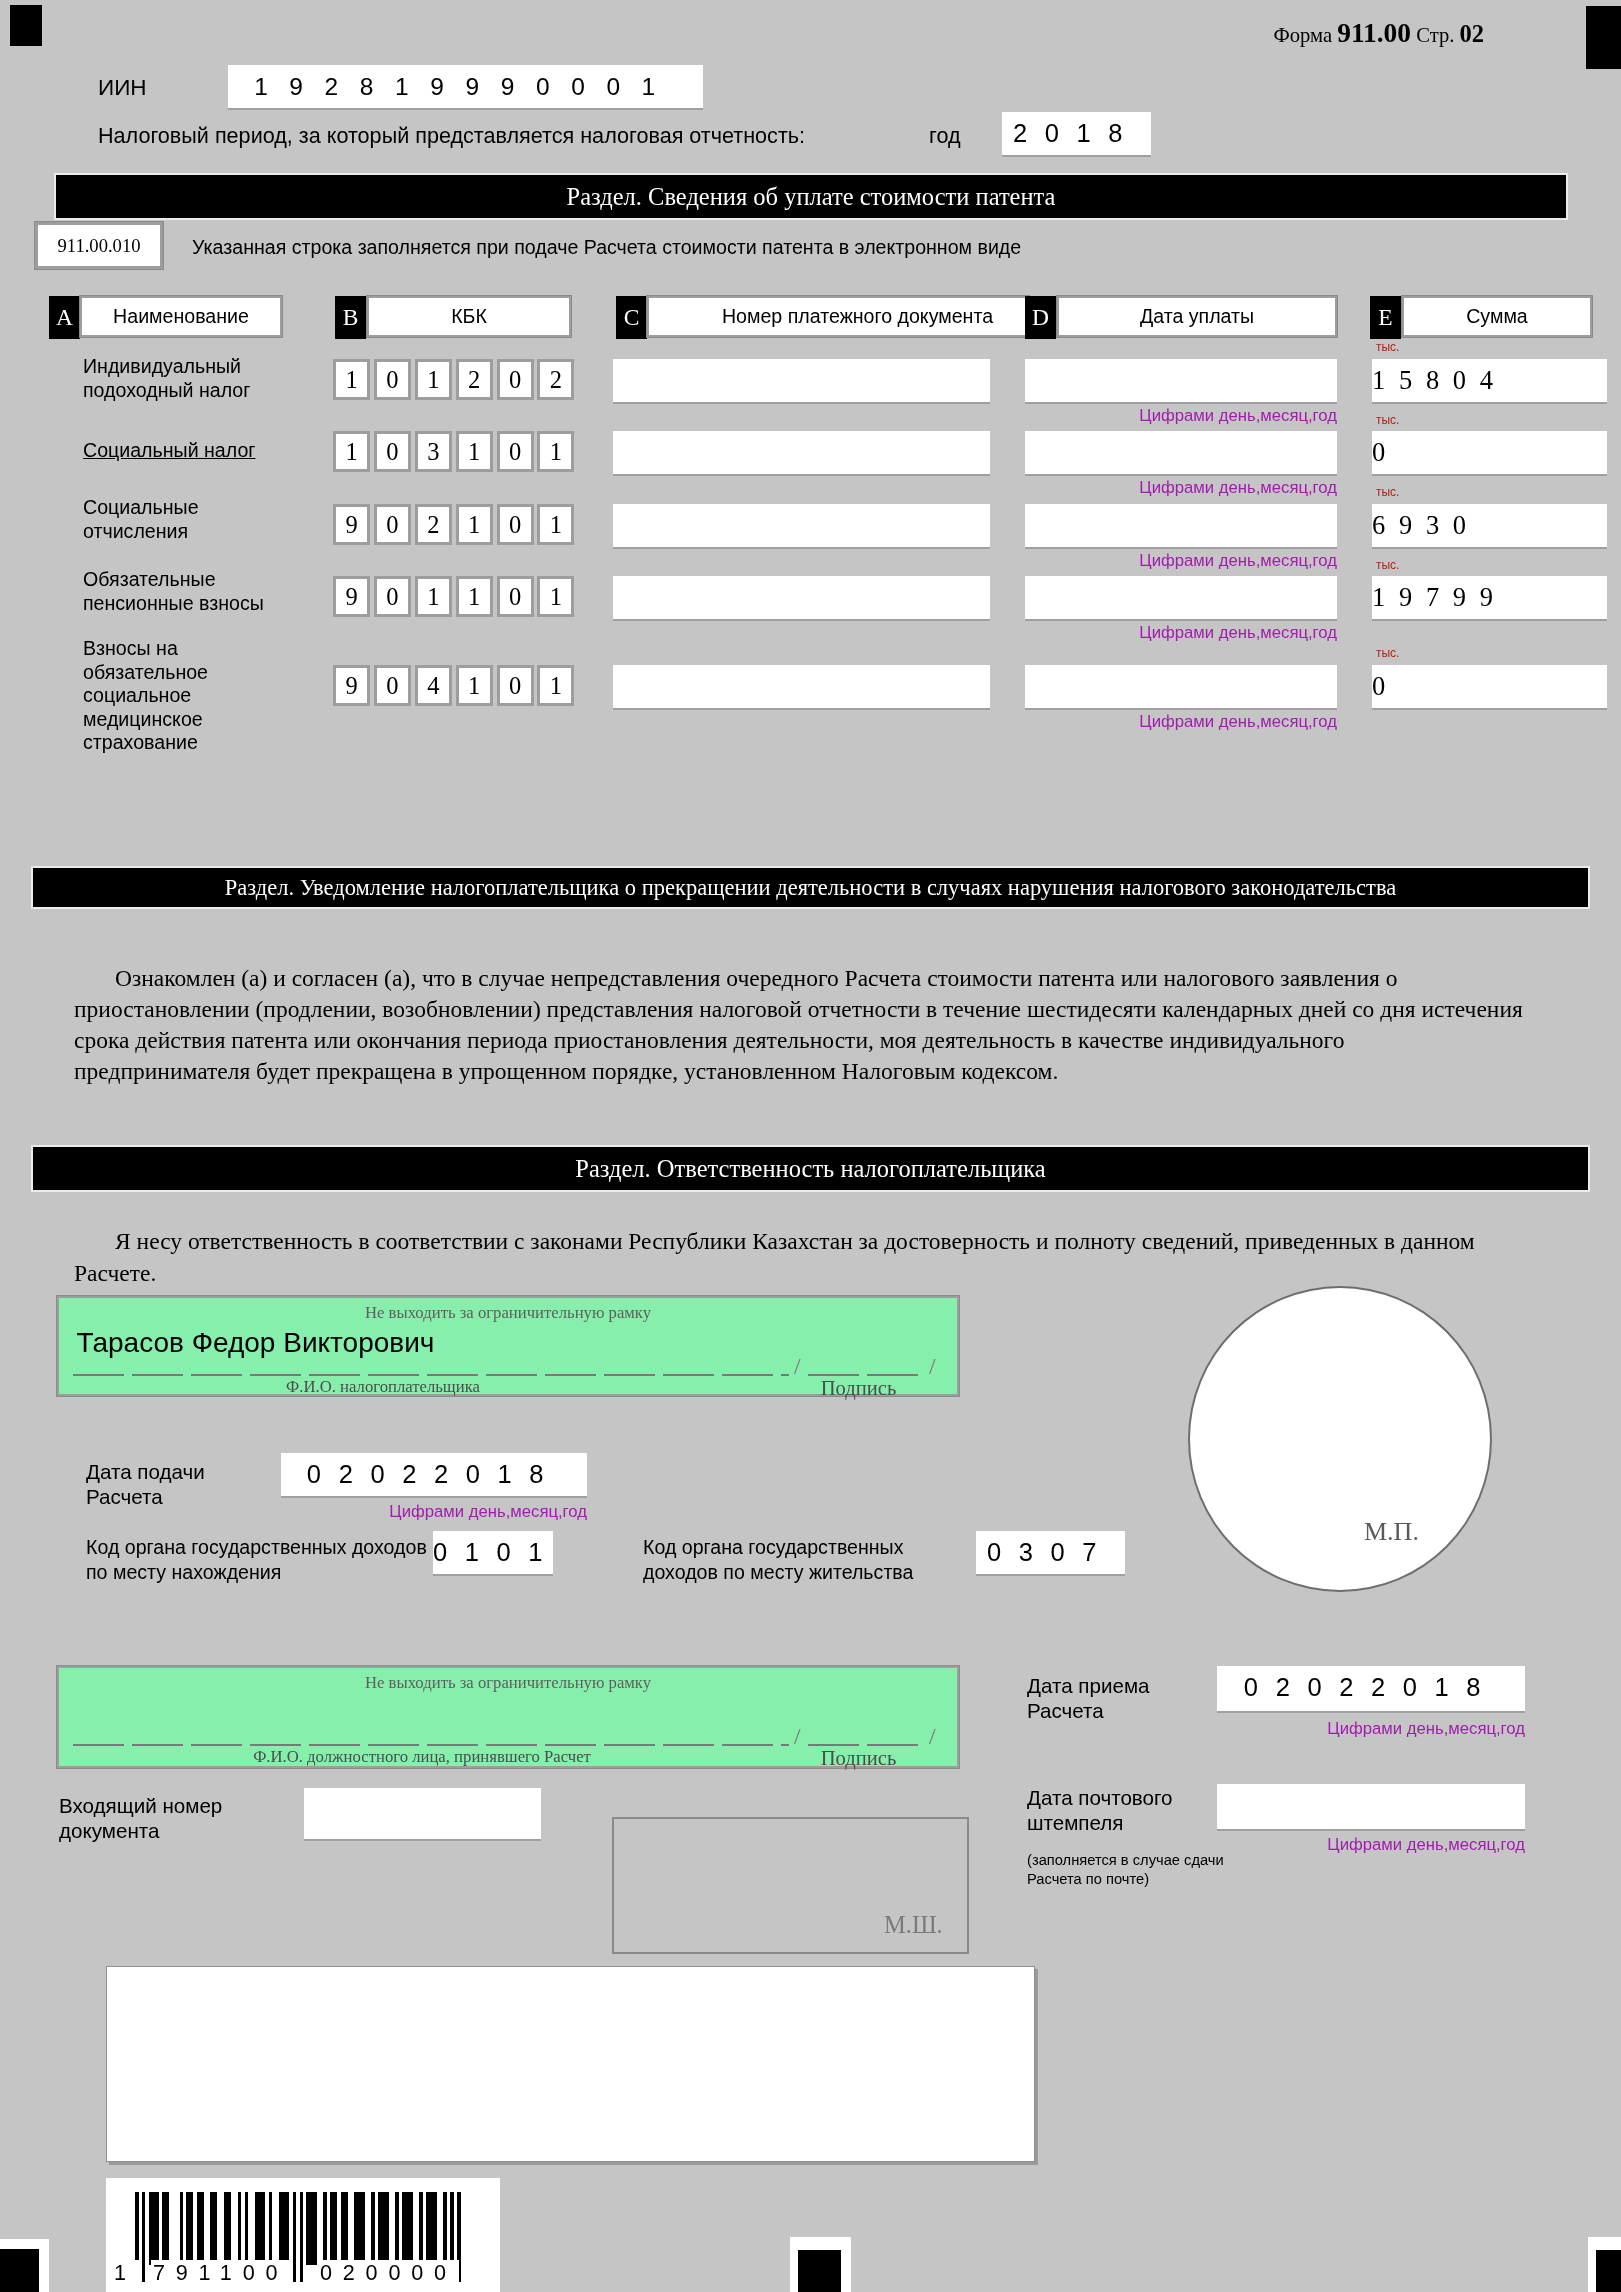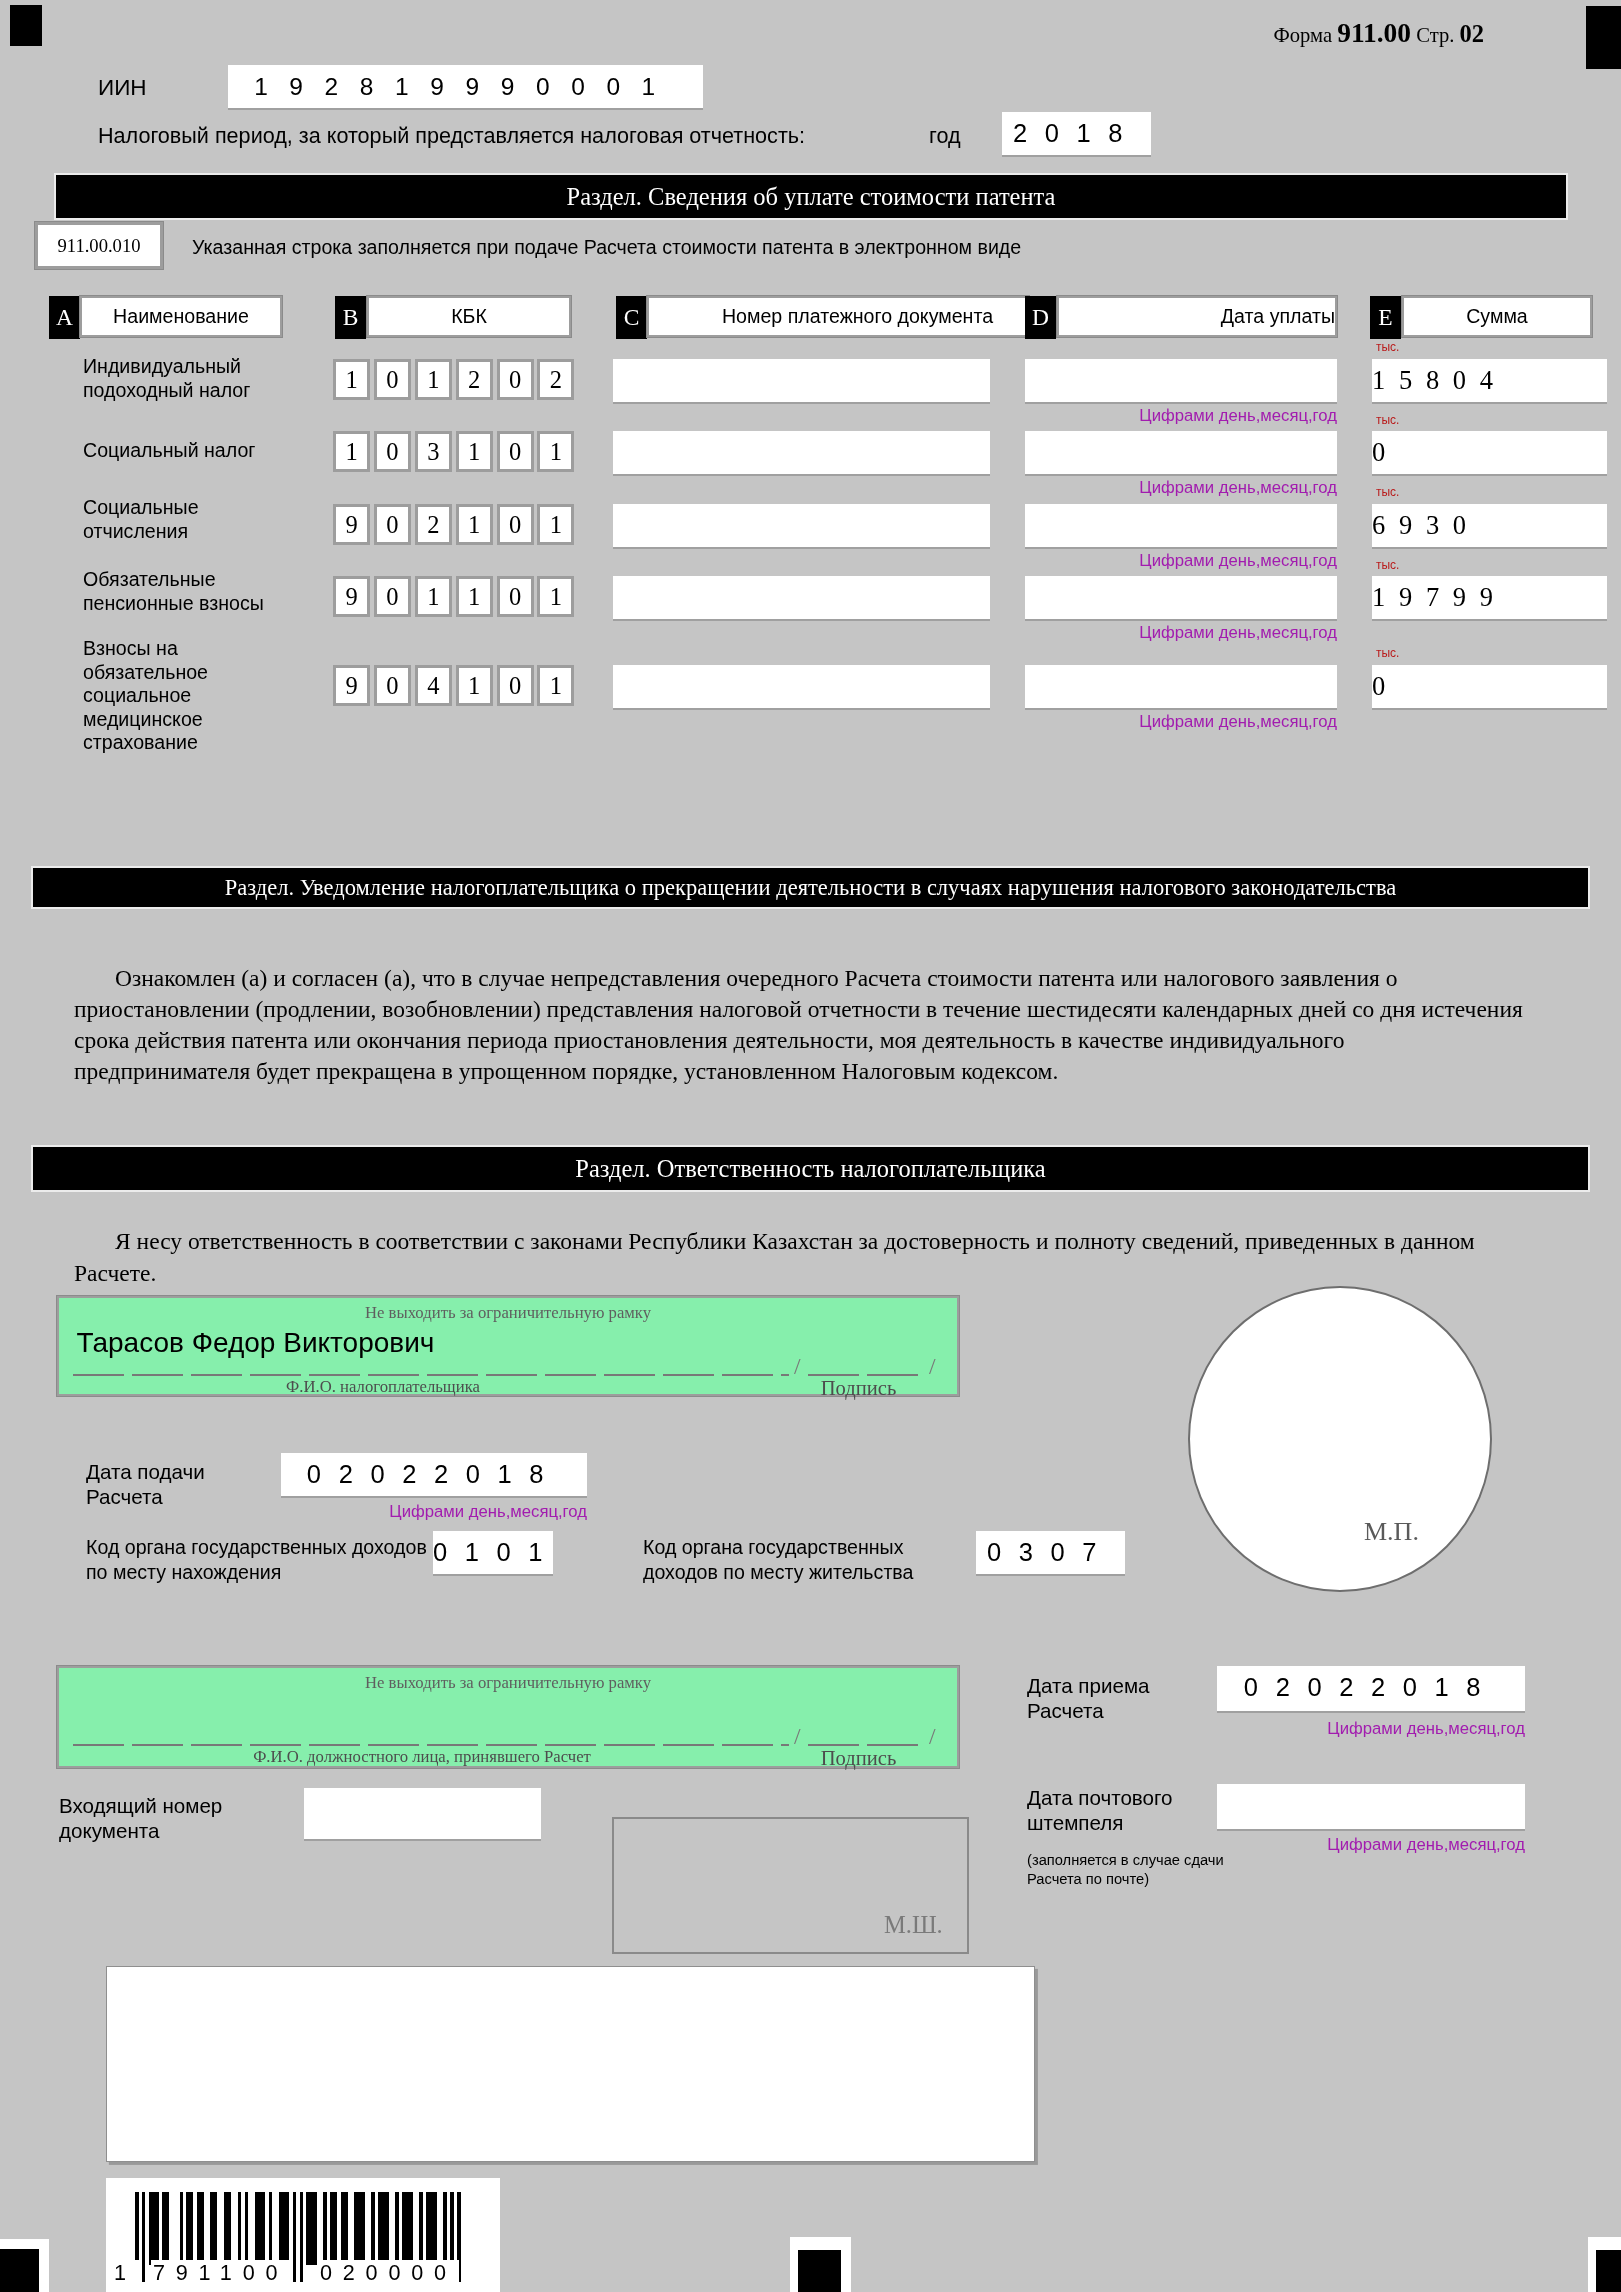--- a/index.html
+++ b/index.html
@@ -71,41 +71,41 @@
   <div class="abs serif" style="left:35px;top:222px;width:122px;height:41px;background:#fff;border:3.9px solid #9d9d9d;box-shadow:0 0 0 1px #8b8b8b;text-align:center;font-size:18.6px;line-height:41px;">911.00.010</div>
   <div class="abs label" style="left:192px;top:235px;font-size:19.6px;">Указанная строка заполняется при подаче Расчета стоимости патента в электронном виде</div>
 
   <div class="abs hdr-letter" style="left:49px;top:296px;width:31px;height:43px;">A</div>
   <div class="abs hdr-box" style="left:80px;top:296px;width:198px;height:37px;">Наименование</div>
   <div class="abs hdr-letter" style="left:335px;top:296px;width:31px;height:43px;">B</div>
   <div class="abs hdr-box" style="left:367px;top:296px;width:200px;height:37px;">КБК</div>
   <div class="abs hdr-letter" style="left:616px;top:296px;width:31px;height:43px;">C</div>
   <div class="abs hdr-box" style="left:647px;top:296px;width:339px;height:37px;padding-left:39px;">Номер платежного документа</div>
   <div class="abs hdr-letter" style="left:1025px;top:296px;width:31px;height:43px;">D</div>
-  <div class="abs hdr-box" style="left:1057px;top:296px;width:276px;height:37px;text-align:right;">Дата уплаты</div>
+  <div class="abs hdr-box" style="left:1057px;top:296px;width:276px;height:37px;">Дата уплаты</div>
   <div class="abs hdr-letter" style="left:1370px;top:296px;width:31px;height:43px;">E</div>
   <div class="abs hdr-box" style="left:1402px;top:296px;width:186px;height:37px;">Сумма</div>
 
   <div class="abs tys" style="left:1376px;top:340px;">тыс.</div>
   <div class="abs rowname" style="left:83px;top:355px;width:221px;">Индивидуальный подоходный налог</div>
   <div class="abs cellrow" style="left:333px;top:359px;">
       <span class="kbk-cell">1</span>
       <span class="kbk-cell">0</span>
       <span class="kbk-cell">1</span>
       <span class="kbk-cell">2</span>
       <span class="kbk-cell">0</span>
       <span class="kbk-cell">2</span>
     </div>
   <div class="abs white-field" style="left:613px;top:359px;width:377px;height:43px;"></div>
   <div class="abs white-field" style="left:1025px;top:359px;width:312px;height:43px;"></div>
   <div class="abs white-field amount" style="left:1372px;top:359px;width:223px;height:43px;">15804</div>
   <div class="abs hint" style="left:1025px;top:406px;width:312px;">Цифрами день,месяц,год</div>
 
   <div class="abs tys" style="left:1376px;top:413px;">тыс.</div>
-  <div class="abs rowname" style="left:83px;top:439px;width:235px;">Социальный налог</div>
+  <div class="abs rowname" style="left:83px;top:439px;width:235px;text-decoration:underline;">Социальный налог</div>
   <div class="abs cellrow" style="left:333px;top:431px;">
       <span class="kbk-cell">1</span>
       <span class="kbk-cell">0</span>
       <span class="kbk-cell">3</span>
       <span class="kbk-cell">1</span>
       <span class="kbk-cell">0</span>
       <span class="kbk-cell">1</span>
     </div>
   <div class="abs white-field" style="left:613px;top:431px;width:377px;height:43px;"></div>
   <div class="abs white-field" style="left:1025px;top:431px;width:312px;height:43px;"></div>

